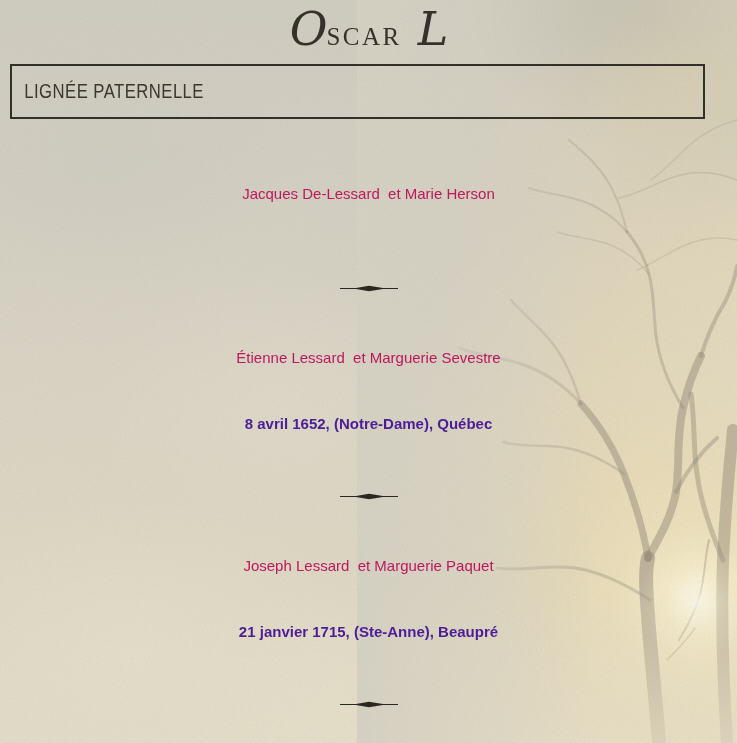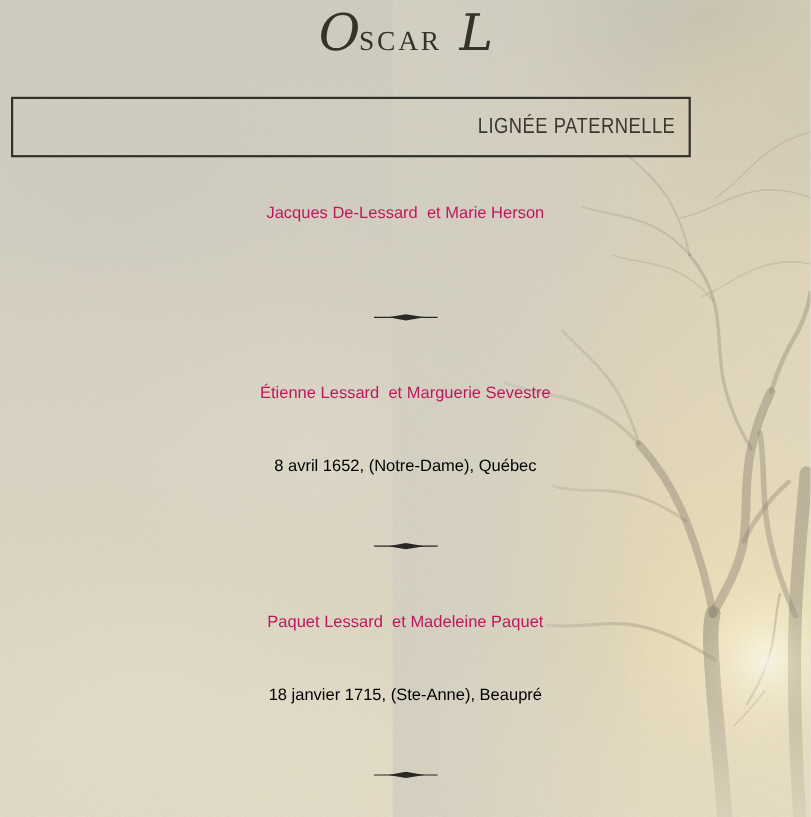--- a/index.html
+++ b/index.html
@@ -75,36 +75,36 @@
     font-family:"DejaVu Serif", serif; font-style:italic; font-weight:400;
     font-size:46px; line-height:1; letter-spacing:-1px;
   }
   .title-caps {
     font-family:Liberation Serif, serif;
     font-size:25px; letter-spacing:2.5px; line-height:1;
   }
   .title .last { margin-left:16px; }
 
   .section-box {
-    position:absolute; top:64px; left:10px; width:618px; height:55px;
+    position:absolute; top:64px; left:10px; width:695px; height:55px;
     box-sizing:border-box; border:2px solid var(--border, #33302a);
-    display:flex; align-items:center; justify-content:flex-end;margin-top:24px;
+    display:flex; align-items:center; justify-content:flex-start;
   }
   .section-heading {
     display:inline-block; font-size:19px; letter-spacing:0.5px;
     color:#3b372f; transform:scale(0.88, 1.05);
   }
 
   .lineage {
     position:absolute; top:139px; left:0; width:737px;
     display:flex; flex-direction:column; align-items:center;
   }
   .entry { text-align:center; font-size:15px; line-height:22px; white-space:pre-wrap; }
   .entry .names  { color:#be185d; }
-  .entry .detail { color:#000000; }
+  .entry .detail { color:#4c1d95;font-weight:bold; }
 
   .sep { height:7px; margin:14px 0 11px; color: var(--separator, #2b2722); line-height:0; }
   .sep svg { display:block; }
 
   
   .lineage > :nth-child(10) { margin:10px 0 9px; }  
   .lineage > :nth-child(12) { margin-top:2px; }     
   .lineage > :nth-child(13) { margin-bottom:16px; } 
 </style>
 </head>
@@ -187,22 +187,22 @@
   </div>
 
   <div class="sep">
     <svg width="58" height="7" viewBox="0 0 58 7" aria-hidden="true">
       <line x1="0" y1="3.5" x2="58" y2="3.5" stroke="currentColor" stroke-width="1"></line>
       <path d="M13 3.5 L29 0.7 L46 3.5 L29 6.3 Z" fill="currentColor"></path>
     </svg>
   </div>
 
   <div class="entry">
-    <div class="names">Paquet Lessard  et Madeleine Paquet</div>
-    <div class="detail">18 janvier 1715, (Ste-Anne), Beaupré</div>
+    <div class="names">Joseph Lessard  et Marguerie Paquet</div>
+    <div class="detail">21 janvier 1715, (Ste-Anne), Beaupré</div>
   </div>
 
   <div class="sep">
     <svg width="58" height="7" viewBox="0 0 58 7" aria-hidden="true">
       <line x1="0" y1="3.5" x2="58" y2="3.5" stroke="currentColor" stroke-width="1"></line>
       <path d="M13 3.5 L29 0.7 L46 3.5 L29 6.3 Z" fill="currentColor"></path>
     </svg>
   </div>
 
   <div class="entry">

